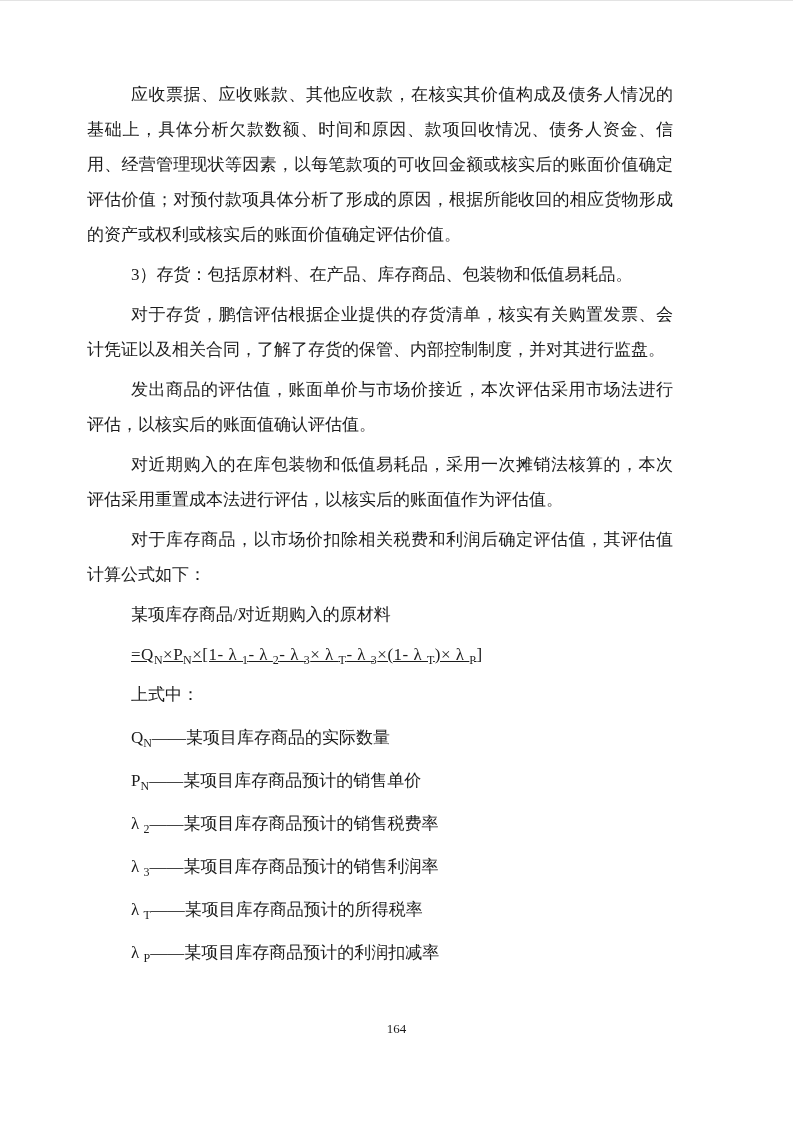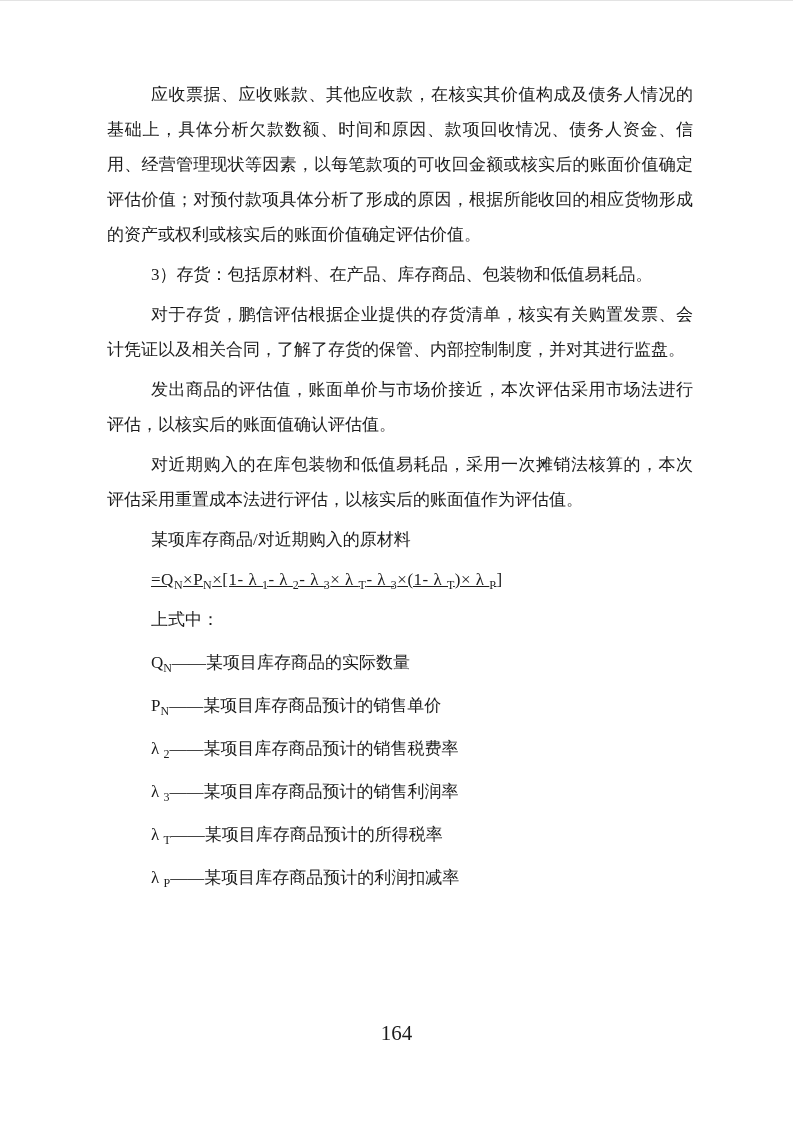--- a/index.html
+++ b/index.html
@@ -9,21 +9,21 @@
     background: #ffffff;
     position: relative;
     font-family: "Liberation Serif", "DejaVu Serif", serif;
     color: #1c1c1c;
     box-sizing: border-box;
     border-top: 1px solid #e3e3e3;
     overflow: hidden;
   }
   .content {
     position: absolute;
-    left: 107px;
+    left: 87px;
     top: 76px;
     width: 586px;
     font-size: 17px;
     line-height: 35px;
     text-align: justify;
   }
   p.para {
     margin: 0 0 5px 0;
     text-indent: 44px;
   }
@@ -43,38 +43,39 @@
     font-size: 12px;
     line-height: 0;
     vertical-align: -4px;
   }
   .page-number {
     position: absolute;
     left: 0;
     top: 1020px;
     width: 100%;
     text-align: center;
-    font-size: 21px;
+    font-size: 13px;
     color: #1c1c1c;
   }
 </style>
 </head>
 <body>
 
 <div class="content">
   <p class="para">应收票据、应收账款、其他应收款，在核实其价值构成及债务人情况的基础上，具体分析欠款数额、时间和原因、款项回收情况、债务人资金、信用、经营管理现状等因素，以每笔款项的可收回金额或核实后的账面价值确定评估价值；对预付款项具体分析了形成的原因，根据所能收回的相应货物形成的资产或权利或核实后的账面价值确定评估价值。</p>
 
   <p class="para">3）存货：包括原材料、在产品、库存商品、包装物和低值易耗品。</p>
 
   <p class="para">对于存货，鹏信评估根据企业提供的存货清单，核实有关购置发票、会计凭证以及相关合同，了解了存货的保管、内部控制制度，并对其进行监盘。</p>
 
   <p class="para">发出商品的评估值，账面单价与市场价接近，本次评估采用市场法进行评估，以核实后的账面值确认评估值。</p>
 
   <p class="para">对近期购入的在库包装物和低值易耗品，采用一次摊销法核算的，本次评估采用重置成本法进行评估，以核实后的账面值作为评估值。</p>
 
+  <p class="para">对于库存商品，以市场价扣除相关税费和利润后确定评估值，其评估值计算公式如下：</p>
 
   <p class="para">某项库存商品/对近期购入的原材料</p>
 
   <p class="formula-line"><span>=Q</span><sub>N</sub><span>×P</span><sub>N</sub><span>×[1- λ </span><sub>1</sub><span>- λ </span><sub>2</sub><span>- λ </span><sub>3</sub><span>× λ </span><sub>T</sub><span>- λ </span><sub>3</sub><span>×(1- λ </span><sub>T</sub><span>)× λ </span><sub>P</sub><span>]</span></p>
 
   <p class="para">上式中：</p>
 
   <p class="def-line"><span>Q</span><sub>N</sub><span>——某项目库存商品的实际数量</span></p>
 
   <p class="def-line"><span>P</span><sub>N</sub><span>——某项目库存商品预计的销售单价</span></p>

